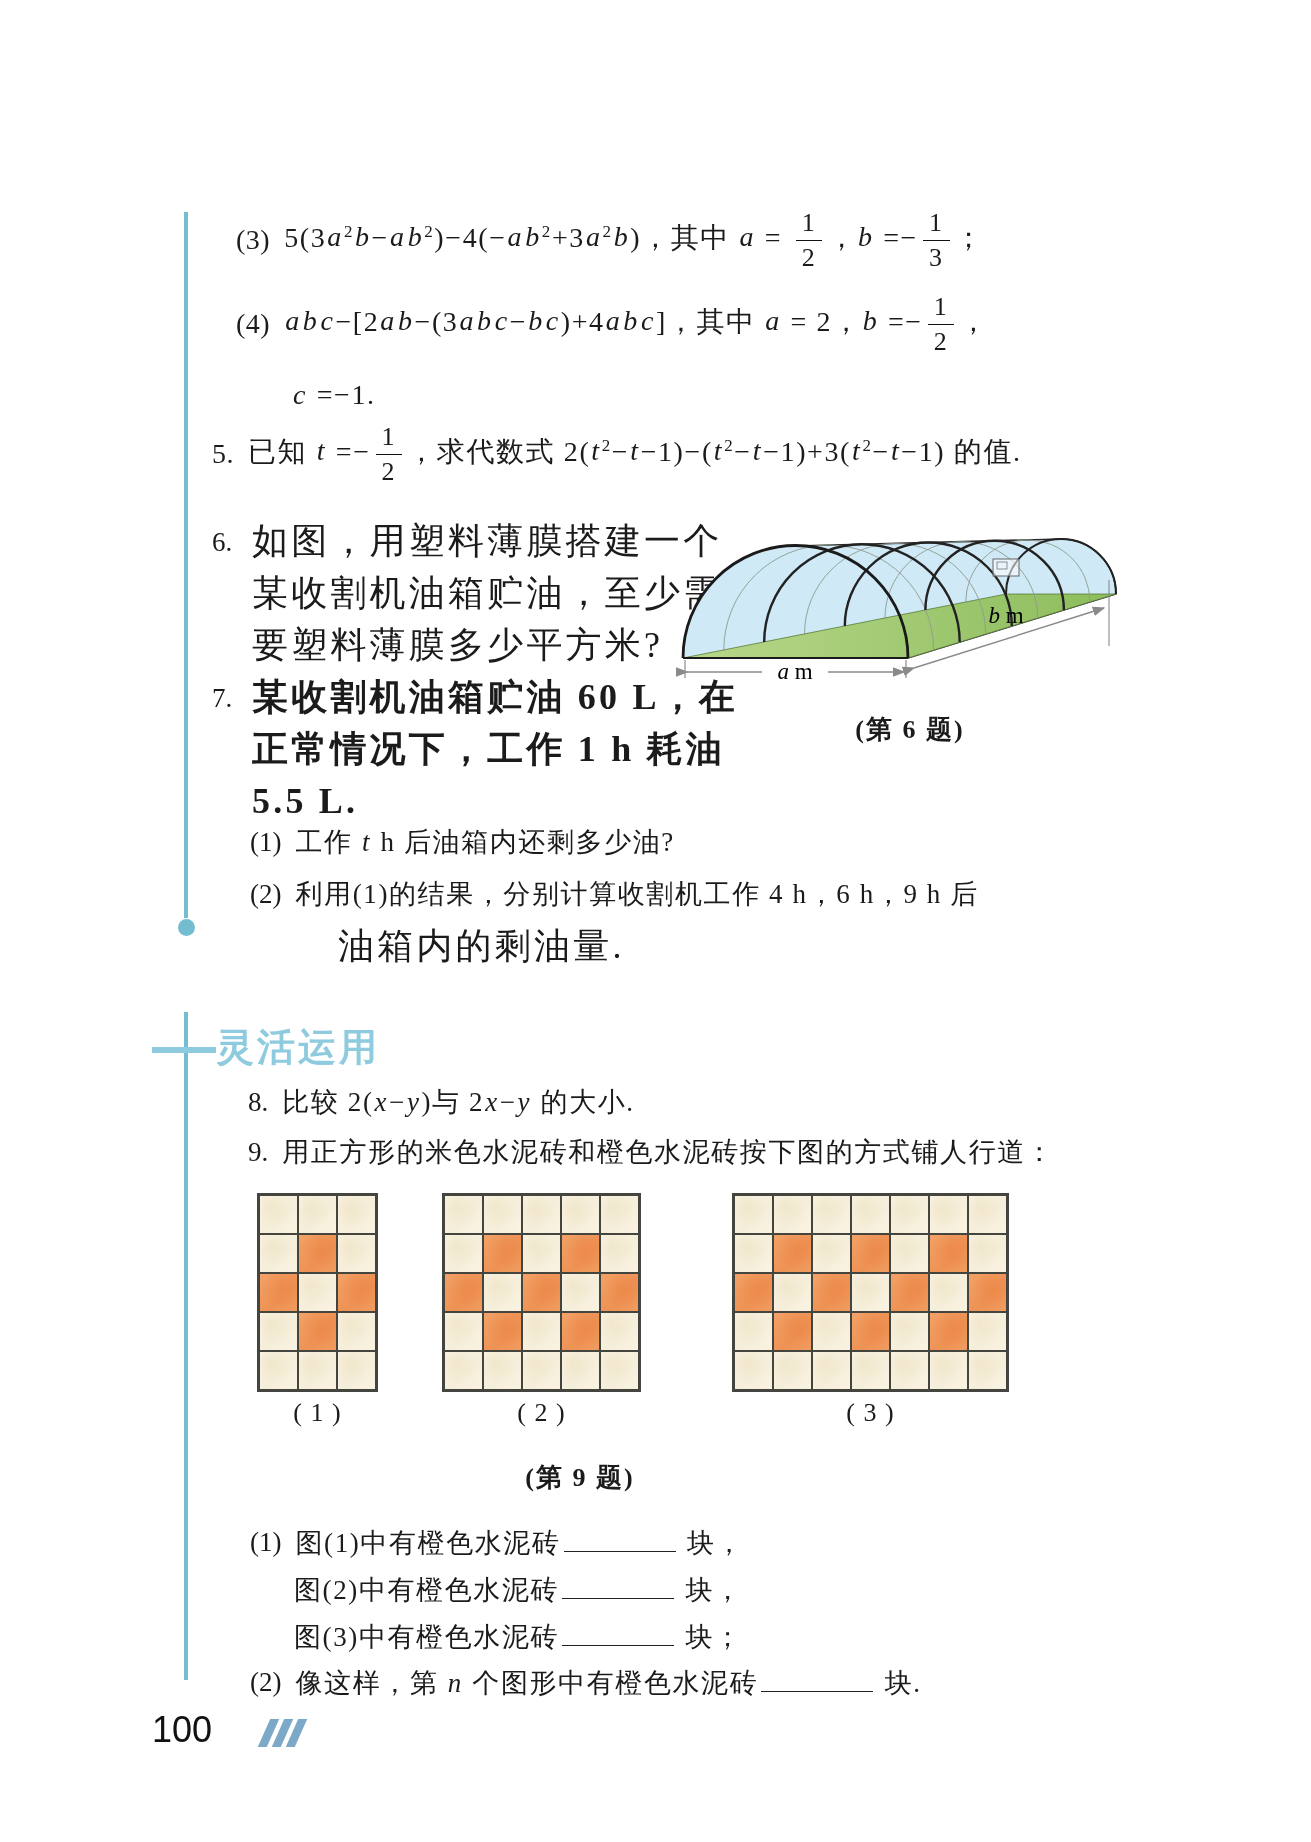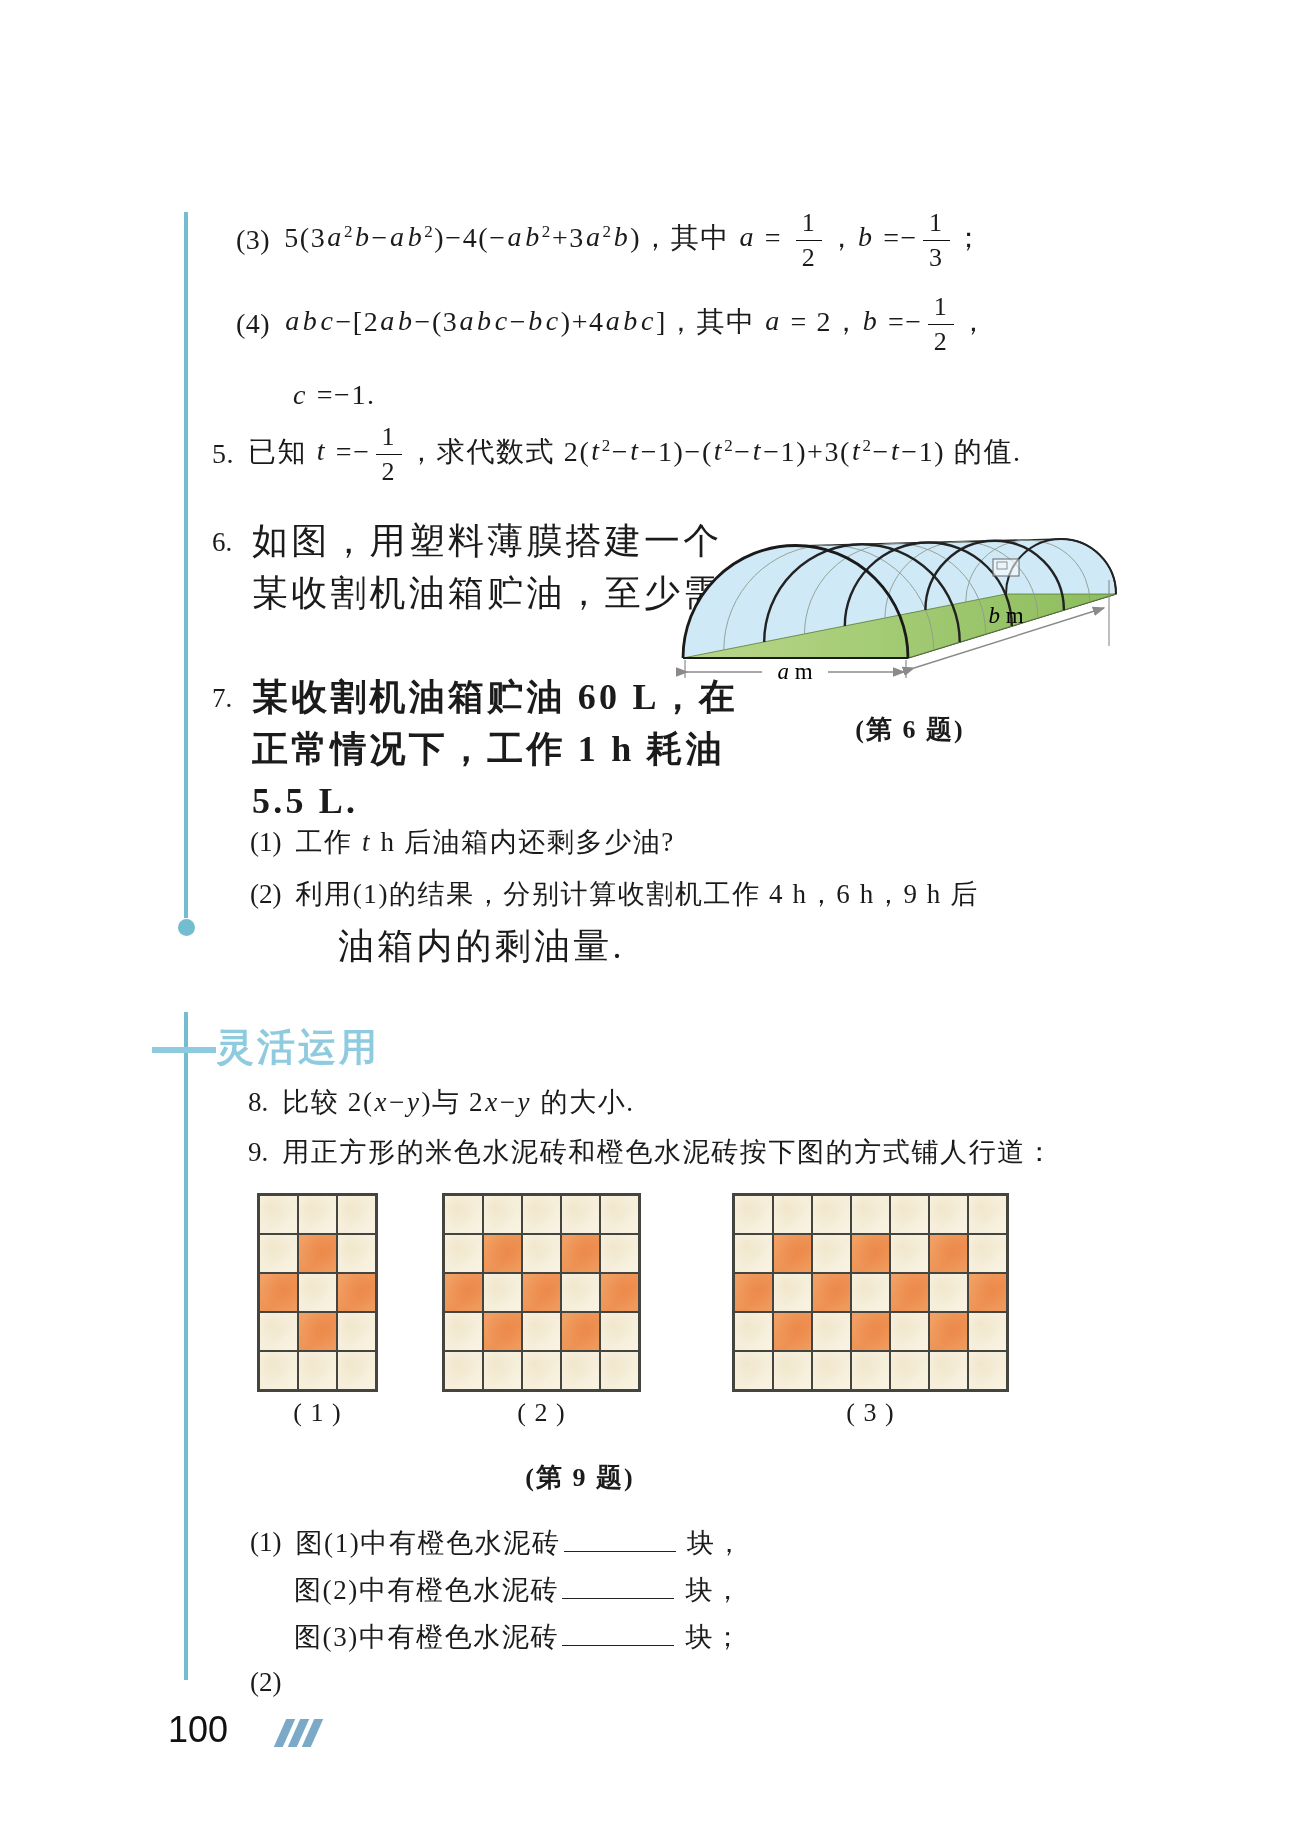--- a/index.html
+++ b/index.html
@@ -82,20 +82,21 @@
   <span class="rich"><span>已知 </span><span class="v">t</span><span> =−</span><span class="frac">
         <span class="fn">1</span>
         <span class="fd">2</span>
       </span><span>，求代数式 2(</span><span class="v">t</span><sup>2</sup><span>−</span><span class="v">t</span><span>−1)−(</span><span class="v">t</span><sup>2</sup><span>−</span><span class="v">t</span><span>−1)+3(</span><span class="v">t</span><sup>2</sup><span>−</span><span class="v">t</span><span>−1) 的值.</span></span>
 </div>
 
 <span class="pnum-abs" style="left:212px;top:527px;">6.</span>
 <div class="abs" style="left:252px;top:515px;">
   <div class="cnline">如图，用塑料薄膜搭建一个</div>
   <div class="cnline">某收割机油箱贮油，至少需</div>
+  <div class="cnline">要塑料薄膜多少平方米?</div>
 </div>
 
 <svg class="abs" style="left:676px;top:520px;" width="462" height="164" viewBox="0 0 462 164">
   <defs>
     <marker id="arr" markerWidth="9" markerHeight="8" refX="8" refY="3.5" orient="auto">
       <path d="M0,0 L9,3.5 L0,7 Z" fill="#8a8a8a"></path>
     </marker>
     <linearGradient id="grnd" x1="0" y1="0" x2="1" y2="0">
       <stop offset="0" stop-color="#b8d78a"></stop>
         <stop offset="1" stop-color="#8cbd5c"></stop>
@@ -262,22 +263,23 @@
   <span class="rich"><span>图(1)中有橙色水泥砖</span><span class="blank"></span><span> 块，</span></span>
 </div>
 <div class="flexline" style="left:294px;top:1565px;">
   <span class="rich"><span>图(2)中有橙色水泥砖</span><span class="blank"></span><span> 块，</span></span>
 </div>
 <div class="flexline" style="left:294px;top:1612px;">
   <span class="rich"><span>图(3)中有橙色水泥砖</span><span class="blank"></span><span> 块；</span></span>
 </div>
 <div class="flexline" style="left:250px;top:1658px;">
   <span class="pnum">(2)</span>
-</div>
-
-<div class="footer" style="left:168px;top:1712px;gap:37px;">
+  <span class="rich"><span>像这样，第 </span><span class="v">n</span><span> 个图形中有橙色水泥砖</span><span class="blank"></span><span> 块.</span></span>
+</div>
+
+<div class="footer" style="left:152px;top:1712px;gap:37px;">
   <span class="pagenum">100</span>
   <span class="slashes">
     <span class="slash"></span>
     <span class="slash"></span>
     <span class="slash"></span>
   </span>
 </div>
 
 </body></html>

